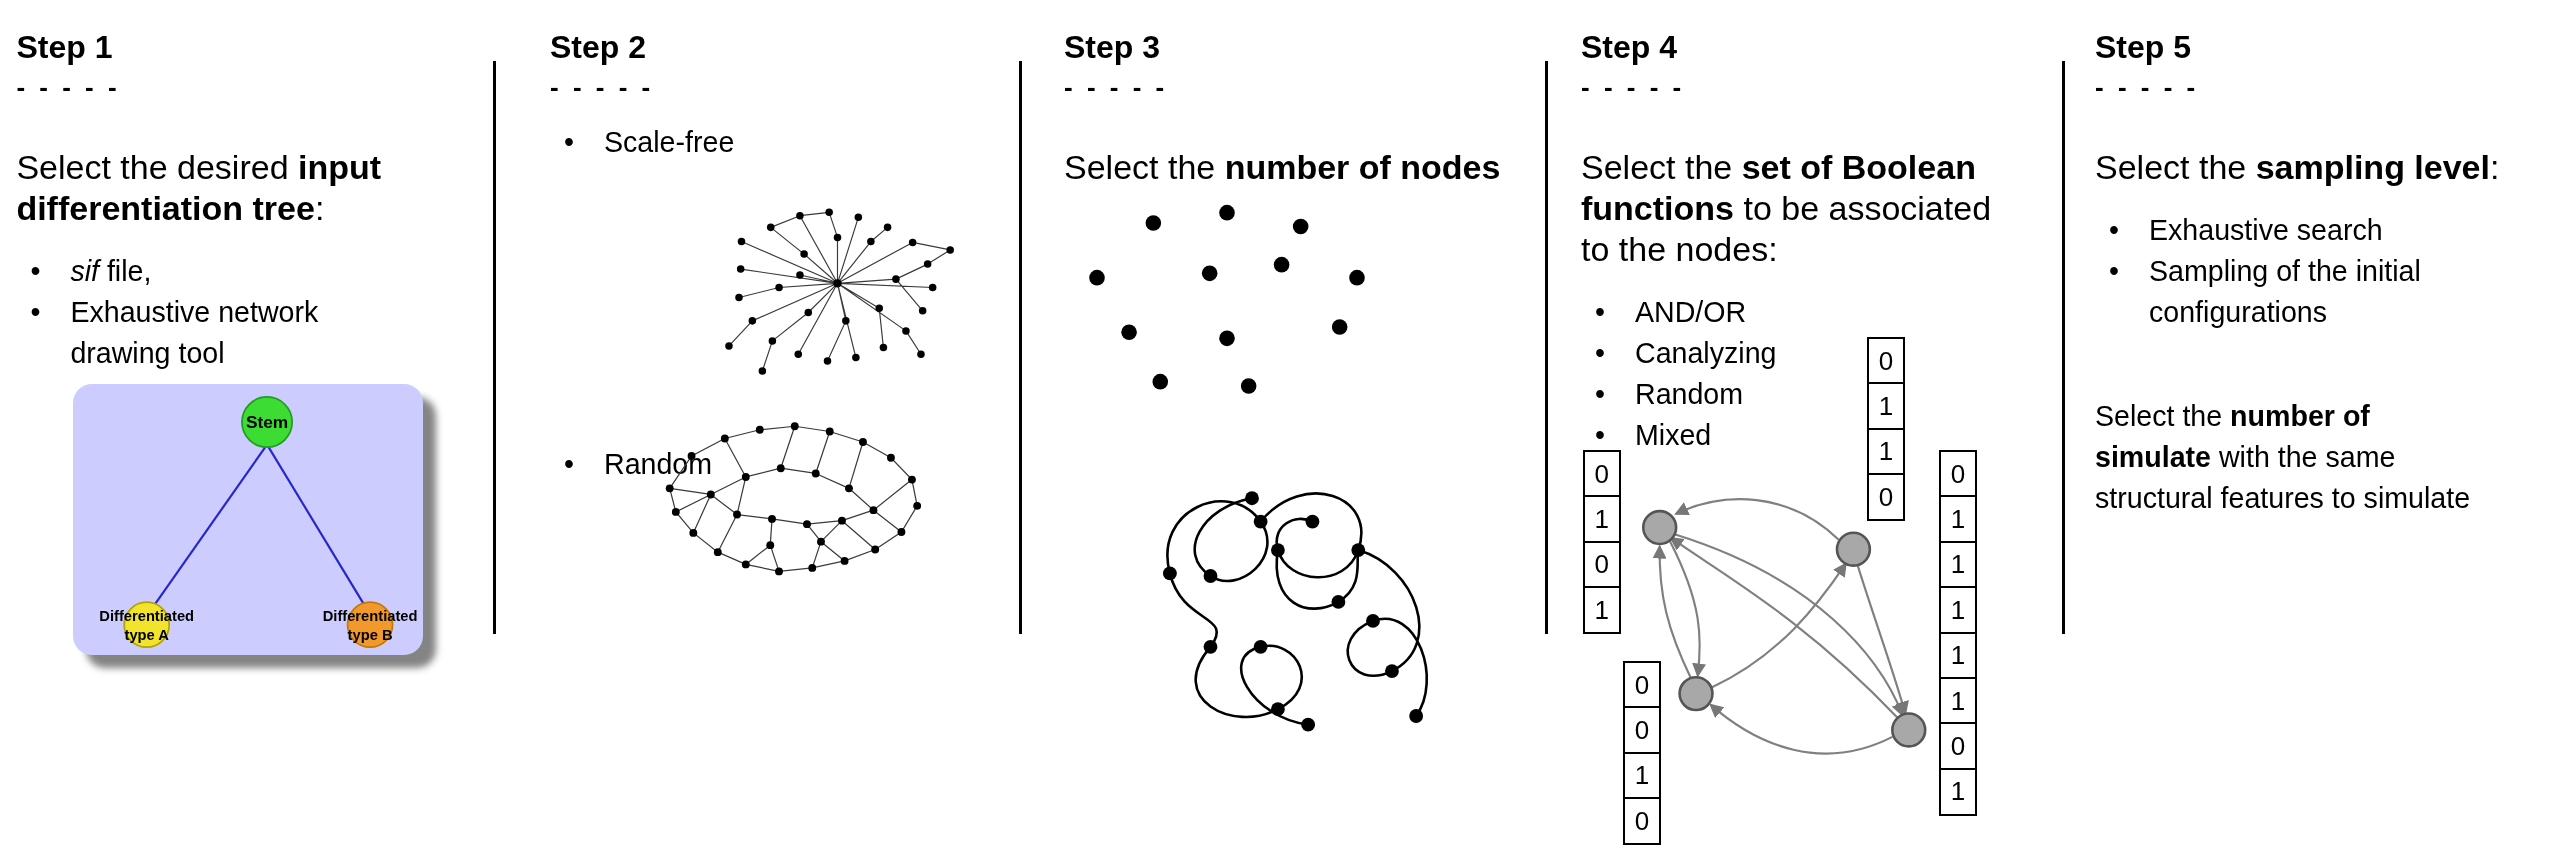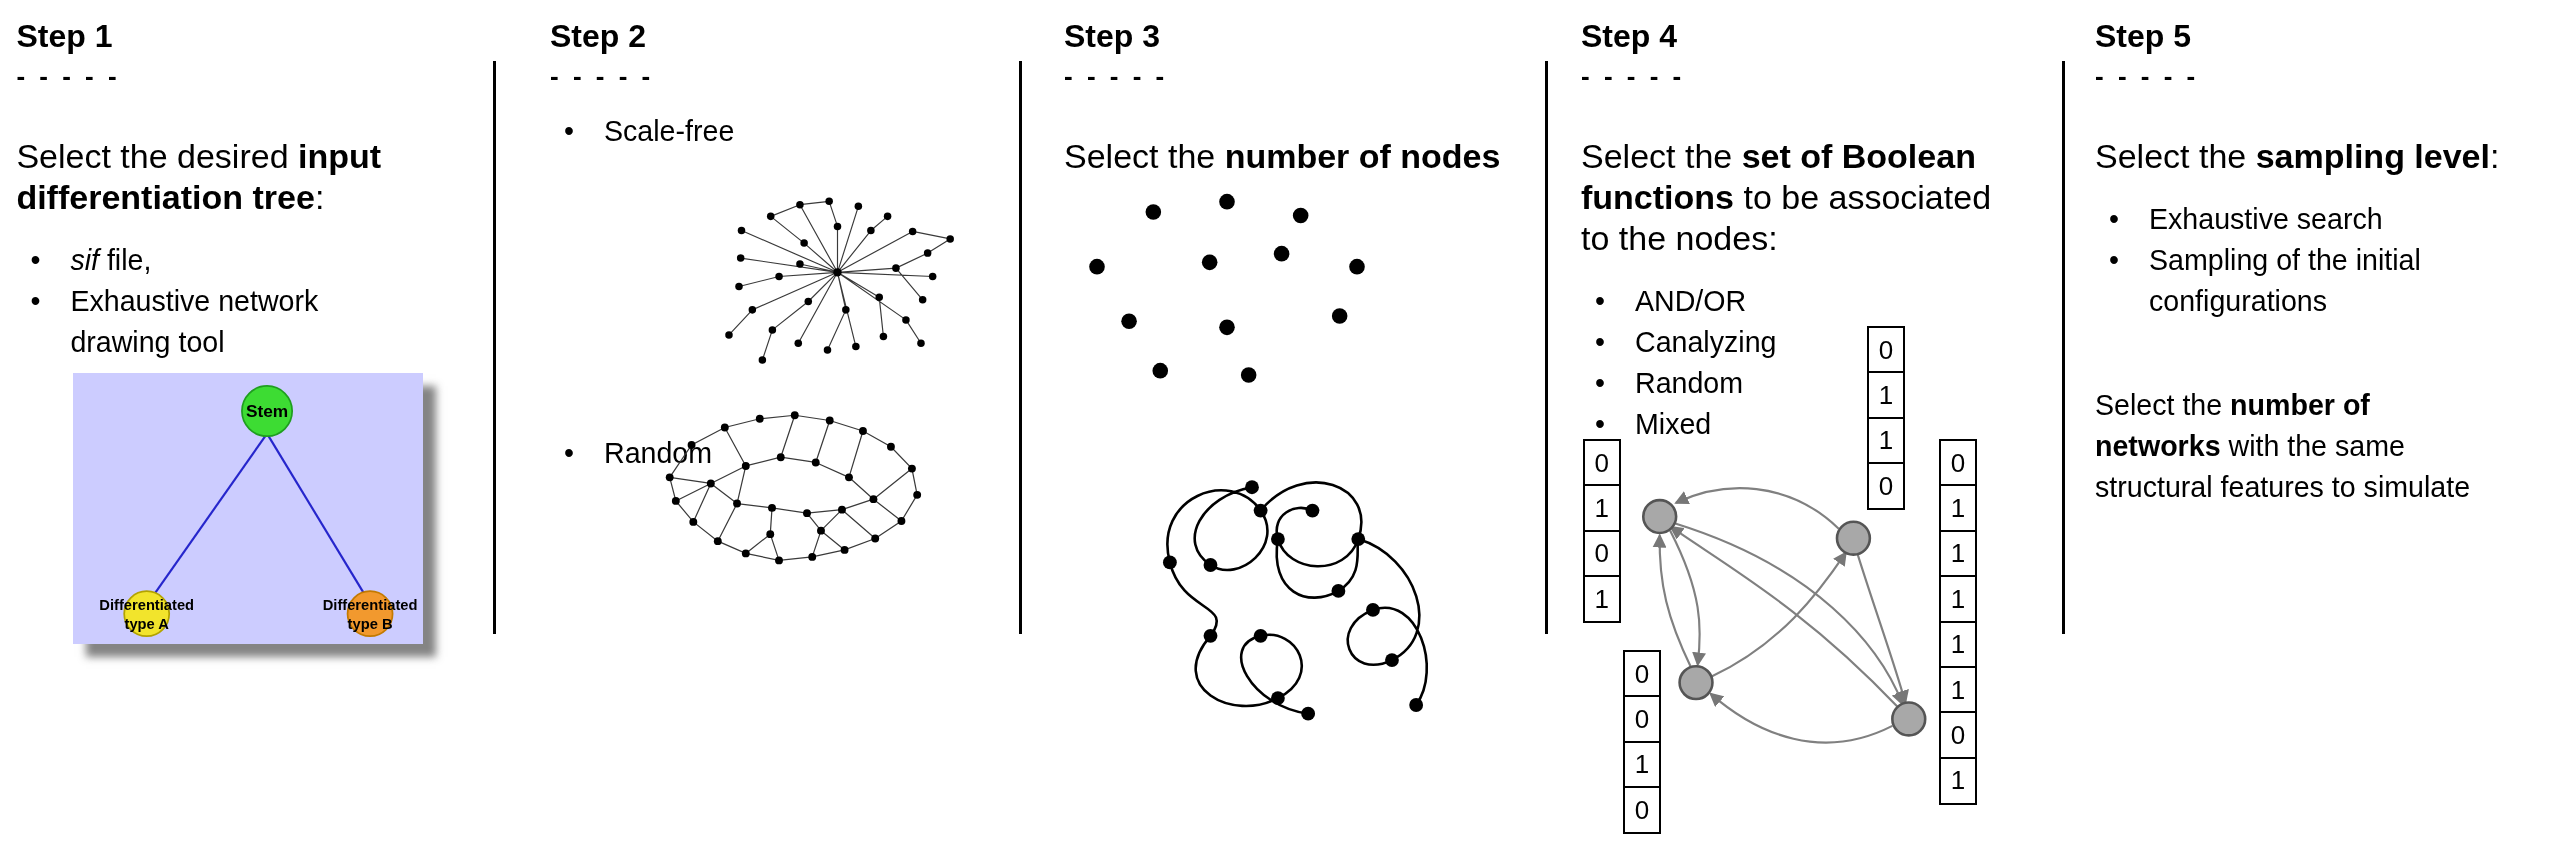--- a/index.html
+++ b/index.html
@@ -4,37 +4,38 @@
 <style>
   * { box-sizing: border-box; margin: 0; padding: 0; }
   html, body { width: 2576px; height: 851px; }
   body {
     position: relative;
     background: #ffffff;
     color: #000000;
     font-family: "Liberation Sans", sans-serif;
     overflow: hidden;
   }
-  .col { position: absolute; top: 4px; padding-top: 14px; }
+  .col { position: absolute; top: 15px; padding-top: 14px; }
   .step-title { font-size: 32px; font-weight: bold; line-height: 36px; }
   .step-dashes { font-size: 26px; font-weight: bold; letter-spacing: 3.5px; line-height: 26px; margin-top: 8.7px; }
   .para { font-size: 34px; line-height: 41px; margin-top: 47px; }
   .nowrap { white-space: nowrap; }
   .para-abs { position: absolute; font-size: 28.6px; line-height: 41px; margin: 0; white-space: nowrap; }
   .bullets { list-style: none; margin-top: 22px; }
   .bullets li { position: relative; padding-left: 54px; font-size: 28.6px; line-height: 41px; }
   .bullets li::before { content: "\2022"; position: absolute; left: 14px; }
   .abs { position: absolute; }
   .divider { position: absolute; top: 61px; width: 2.6px; height: 573px; background: #000; }
 
   
   .tree-box {
     position: absolute; left: 57px; top: 369px; width: 350px; height: 271px;
     background: #ccccff;
     box-shadow: 13px 13px 7.8px rgba(110,110,110,0.85);
+    border-radius: 19px;
   }
   .tree-edge { stroke: #2626cc; stroke-width: 2.5; }
   .stem-node { stroke: #1f9e1f; stroke-width: 2; }
   .type-a-node { stroke: #b3a300; stroke-width: 2; }
   .type-b-node { stroke: #c47a00; stroke-width: 2; }
   .node-label { font-size: 17px; font-weight: bold; text-anchor: middle; fill: #000; }
   .stem-label { font-size: 20px; }
 
   
   .net-edges { stroke: #3a3a3a; stroke-width: 1.4; fill: none; }
@@ -289,17 +290,17 @@
 <div class="col" style="left:2095px;width:474px">
   <div class="step-title">Step 5</div>
   <div class="step-dashes">- - - - -</div>
   <p class="para"><span>Select the </span><b>sampling level</b><span>:</span></p>
   <ul class="bullets">
     <li><span>Exhaustive search</span></li>
     <li><span>Sampling of the initial configurations</span></li>
   </ul>
   <div class="abs" style="left:0;top:381px;font-size:28.6px;line-height:41px">
     <div><span>Select the </span><b>number of</b><span></span></div>
-    <div><span></span><b>networks</b><span> with the same</span></div>
+    <div><span></span><b>simulate</b><span> with the same</span></div>
     <div><span>structural features to simulate</span><b></b><span></span></div>
   </div>
 </div>
 
 
 </body></html>

